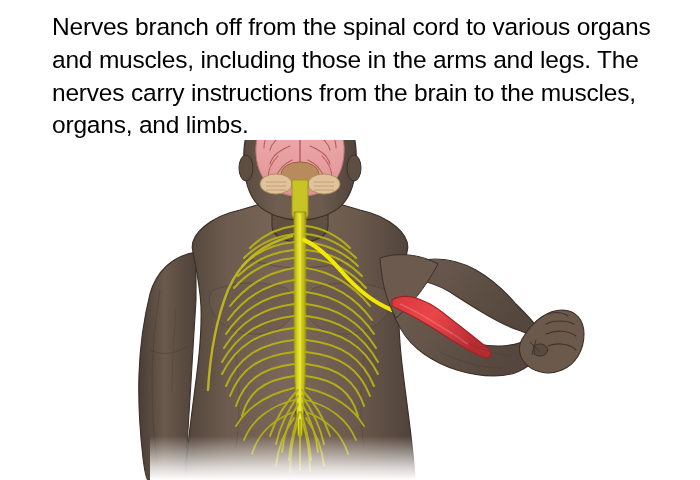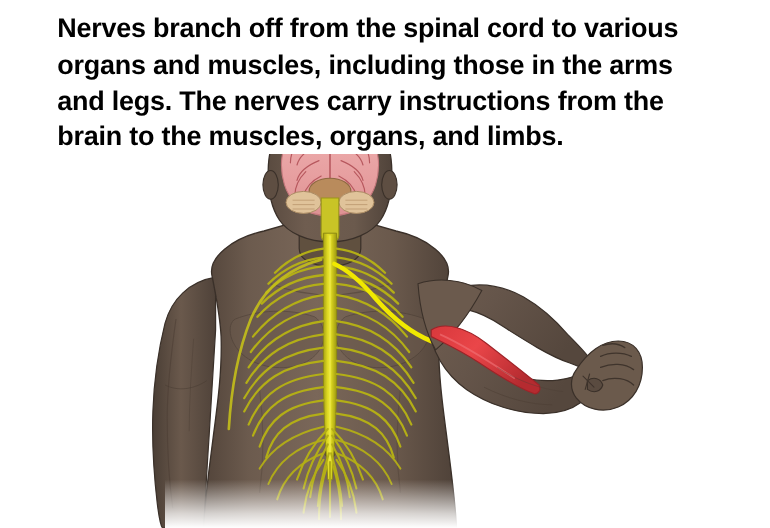--- a/index.html
+++ b/index.html
@@ -15,21 +15,21 @@
   
   #caption{
     position:absolute;
     left:52px; top:11px;
     width:606px;
     font-size:24.5px;
     line-height:32.8px;
     color:#000000;
     letter-spacing:-0.2px;
     white-space:pre-wrap;
-    font-weight:700;
+    font-weight:400;
   }
 
   
   #figure{
     position:absolute;
     left:0; top:140px;
     width:700px; height:340px;
   }
   #figure svg{display:block;width:700px;height:340px;}
 </style>

